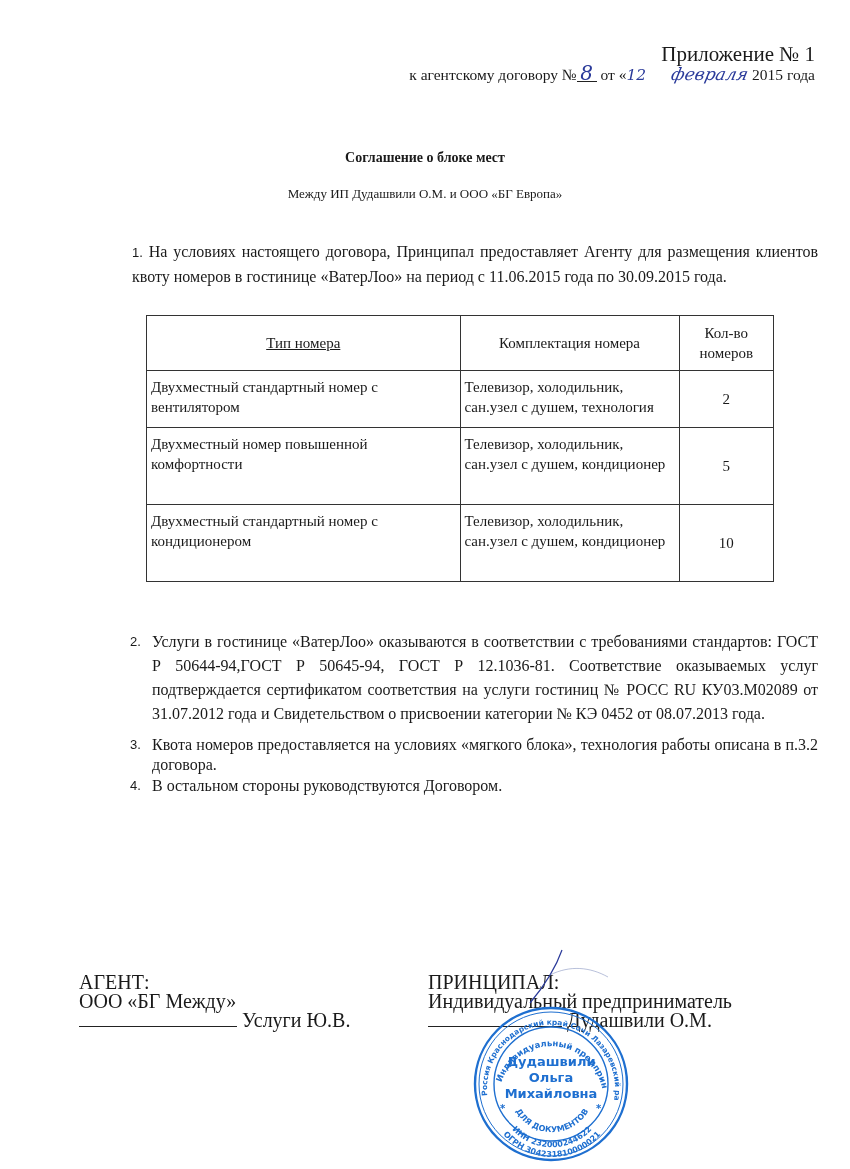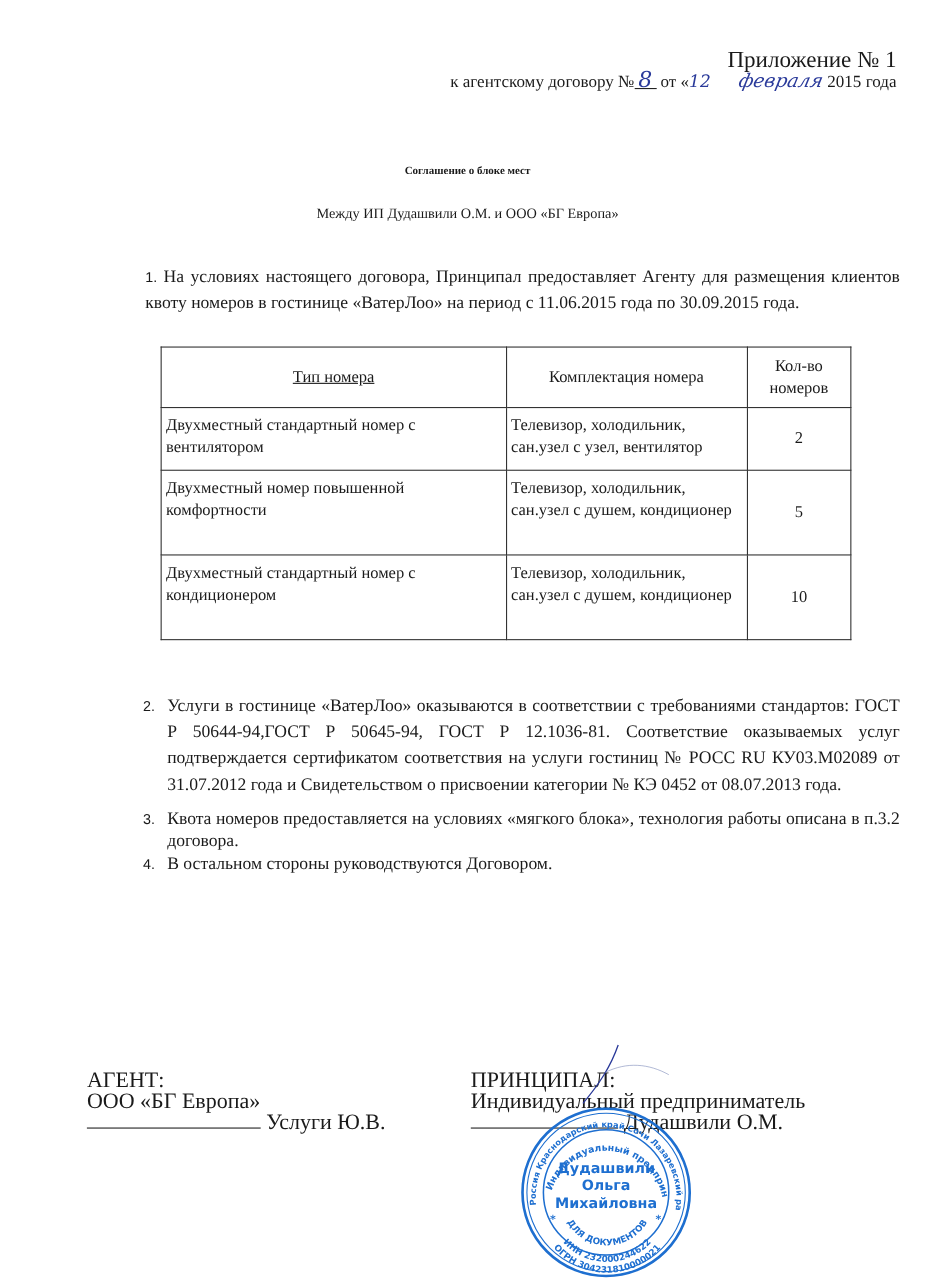--- a/index.html
+++ b/index.html
@@ -8,21 +8,21 @@
     font-family: "Liberation Serif", serif; color: #1a1a1a; font-size: 15.5px;
   }
   .abs { position: absolute; }
   .right { text-align: right; }
   #appendix { top: 44px; right: 35px; font-size: 21px; line-height: 20px; }
   #agreement-ref { top: 64px; right: 35px; font-size: 15.5px; line-height: 20px; white-space: nowrap; }
   .hand { color: #2a3a9a; font-family: "DejaVu Serif", serif; font-style: italic; }
   .num-underline { display: inline-block; min-width: 20px; border-bottom: 1px solid #222; text-align: center; font-size: 20px; line-height: 16px; }
   .gap { display: inline-block; width: 14px; }
   .month-hand { display: inline-block; width: 88px; font-size: 17px; transform: skewX(-12deg); }
-  #title { top: 150px; left: 0; width: 850px; text-align: center; font-weight: bold; font-size: 10px; }
+  #title { top: 150px; left: 0; width: 850px; text-align: center; font-weight: bold; font-size: 14px; }
   #parties { top: 186px; left: 0; width: 850px; text-align: center; font-size: 13px; }
   #p1 { top: 240px; left: 132px; width: 686px; text-align: justify; line-height: 24px; font-size: 16px; }
   table#rooms { position: absolute; top: 315px; left: 146px; width: 628px; border-collapse: collapse; font-size: 15px; }
   #rooms td, #rooms th { border: 1.3px solid #333; vertical-align: top; padding: 6px 4px; font-weight: normal; line-height: 20px; }
   #rooms th { text-align: center; vertical-align: middle; height: 42px; }
   #rooms td.qty { text-align: center; vertical-align: middle; font-size: 15px; }
   #rooms .c1 { width: 308px; text-decoration: underline; }
   #rooms .c2 { width: 212px; margin-left: 28px; }
   #rooms .c3 { width: 86px; }
   #rooms tr.r1 td { height: 44px; }
@@ -60,21 +60,21 @@
 
 <table id="rooms">
   <tbody>
       <tr>
     <th class="c1">Тип номера</th>
     <th class="c2">Комплектация номера</th>
     <th class="c3">Кол-во номеров</th>
   </tr>
   <tr class="r1">
     <td>Двухместный стандартный номер  с вентилятором</td>
-    <td>Телевизор, холодильник, сан.узел с узел, вентилятор</td>
+    <td>Телевизор, холодильник, сан.узел с душем, технология</td>
     <td class="qty">2</td>
   </tr>
   <tr class="r2">
     <td>Двухместный номер повышенной комфортности</td>
     <td>Телевизор, холодильник, сан.узел с душем, кондиционер</td>
     <td class="qty">5</td>
   </tr>
   <tr class="r3">
     <td>Двухместный стандартный номер  с кондиционером</td>
     <td>Телевизор, холодильник, сан.узел с душем, кондиционер</td>
@@ -93,21 +93,21 @@
     <span>Квота номеров предоставляется на условиях «мягкого блока», технология работы описана в п.3.2 договора.</span>
   </li>
   <li class="c4">
     <span class="n">4.</span>
     <span>В остальном стороны руководствуются Договором.</span>
   </li>
 </ol>
 
 <div id="agent-block" class="abs sig">
   <div>АГЕНТ:</div>
-  <div>ООО «БГ Европа»</div>
+  <div>ООО «БГ Между»</div>
   <div><span class="line" style="width:158px"></span> <span>Услуги Ю.В.</span></div>
 </div>
 
 <div id="principal-block" class="abs sig">
   <div>ПРИНЦИПАЛ:</div>
   <div>Индивидуальный предприниматель</div>
   <div><span class="line" style="width:134px"></span> <span>Дудашвили О.М.</span></div>
 </div>
 
 <svg id="signature-mark" class="abs" viewBox="0 0 90 60">

